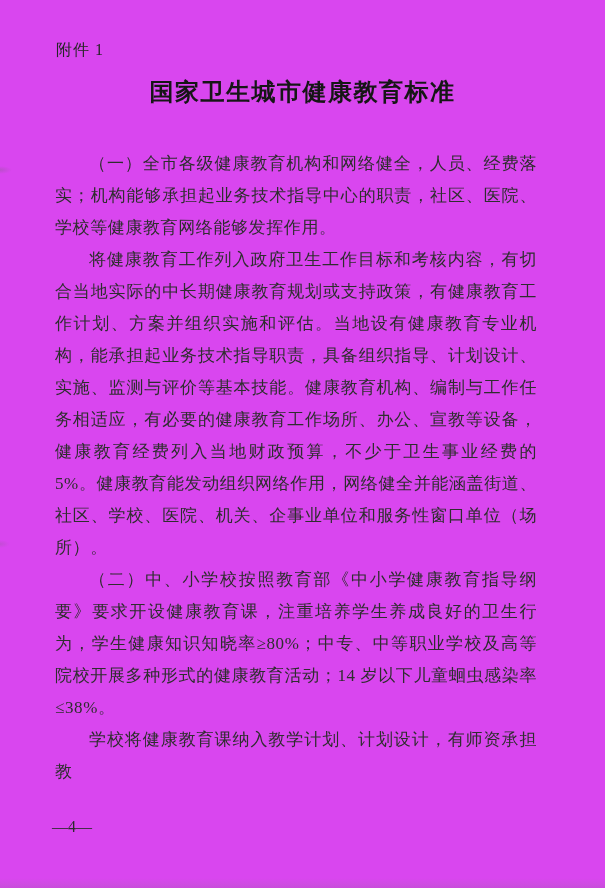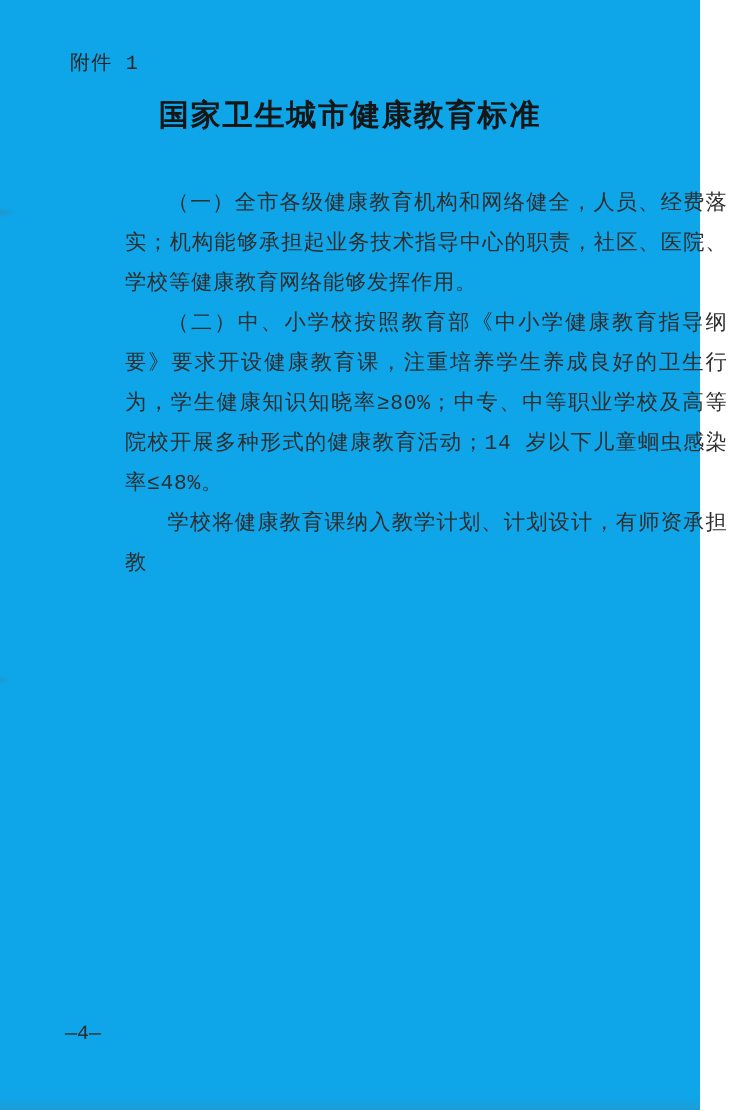--- a/index.html
+++ b/index.html
@@ -5,24 +5,24 @@
   html, body {
     margin: 0;
     padding: 0;
     width: 605px;
     height: 888px;
     overflow: hidden;
     background: #ffffff;
   }
   .scan-page {
     position: relative;
-    width: 560px;
+    width: 605px;
     height: 888px;
-    background: #0ea5e9;
-    font-family: Liberation Mono, monospace;
+    background: #d946ef;
+    font-family: Liberation Serif, serif;
     color: #2b2b2b;
   }
   
   .scan-bottom-edge {
     position: absolute;
     left: 0;
     bottom: 0;
     width: 100%;
     height: 10px;
     background: linear-gradient(to bottom, rgba(0,0,0,0) 0%, rgba(120,120,120,0.10) 60%, rgba(110,110,110,0.16) 100%);
@@ -71,21 +71,20 @@
     position: absolute;
     top: 148px;
     left: 55px;
     width: 482px;
     font-size: 17px;
     line-height: 32px;
     letter-spacing: 0.6px;
     color: #2e2e2e;
     text-align: justify;
     text-justify: inter-ideograph;
-    margin-left: 45px;
   }
   .doc-body p {
     margin: 0;
     padding: 0;
     text-indent: 2em;
   }
   .page-number {
     position: absolute;
     top: 818px;
     left: 52px;
@@ -98,21 +97,22 @@
 <body>
 
 <div class="scan-page">
 
   <div class="attachment-label">附件 1</div>
 
   <h1 class="doc-title">国家卫生城市健康教育标准</h1>
 
   <div class="doc-body">
     <p>（一）全市各级健康教育机构和网络健全，人员、经费落实；机构能够承担起业务技术指导中心的职责，社区、医院、学校等健康教育网络能够发挥作用。</p>
-    <p>（二）中、小学校按照教育部《中小学健康教育指导纲要》要求开设健康教育课，注重培养学生养成良好的卫生行为，学生健康知识知晓率≥80%；中专、中等职业学校及高等院校开展多种形式的健康教育活动；14 岁以下儿童蛔虫感染率≤48%。</p>
+    <p>将健康教育工作列入政府卫生工作目标和考核内容，有切合当地实际的中长期健康教育规划或支持政策，有健康教育工作计划、方案并组织实施和评估。当地设有健康教育专业机构，能承担起业务技术指导职责，具备组织指导、计划设计、实施、监测与评价等基本技能。健康教育机构、编制与工作任务相适应，有必要的健康教育工作场所、办公、宣教等设备，健康教育经费列入当地财政预算，不少于卫生事业经费的 5%。健康教育能发动组织网络作用，网络健全并能涵盖街道、社区、学校、医院、机关、企事业单位和服务性窗口单位（场所）。</p>
+    <p>（二）中、小学校按照教育部《中小学健康教育指导纲要》要求开设健康教育课，注重培养学生养成良好的卫生行为，学生健康知识知晓率≥80%；中专、中等职业学校及高等院校开展多种形式的健康教育活动；14 岁以下儿童蛔虫感染率≤38%。</p>
     <p>学校将健康教育课纳入教学计划、计划设计，有师资承担教</p>
   </div>
 
   <div class="page-number">—4—</div>
 
   <div class="scan-smudge-1"></div>
   <div class="scan-smudge-2"></div>
   <div class="scan-bottom-edge"></div>
 
 </div>

